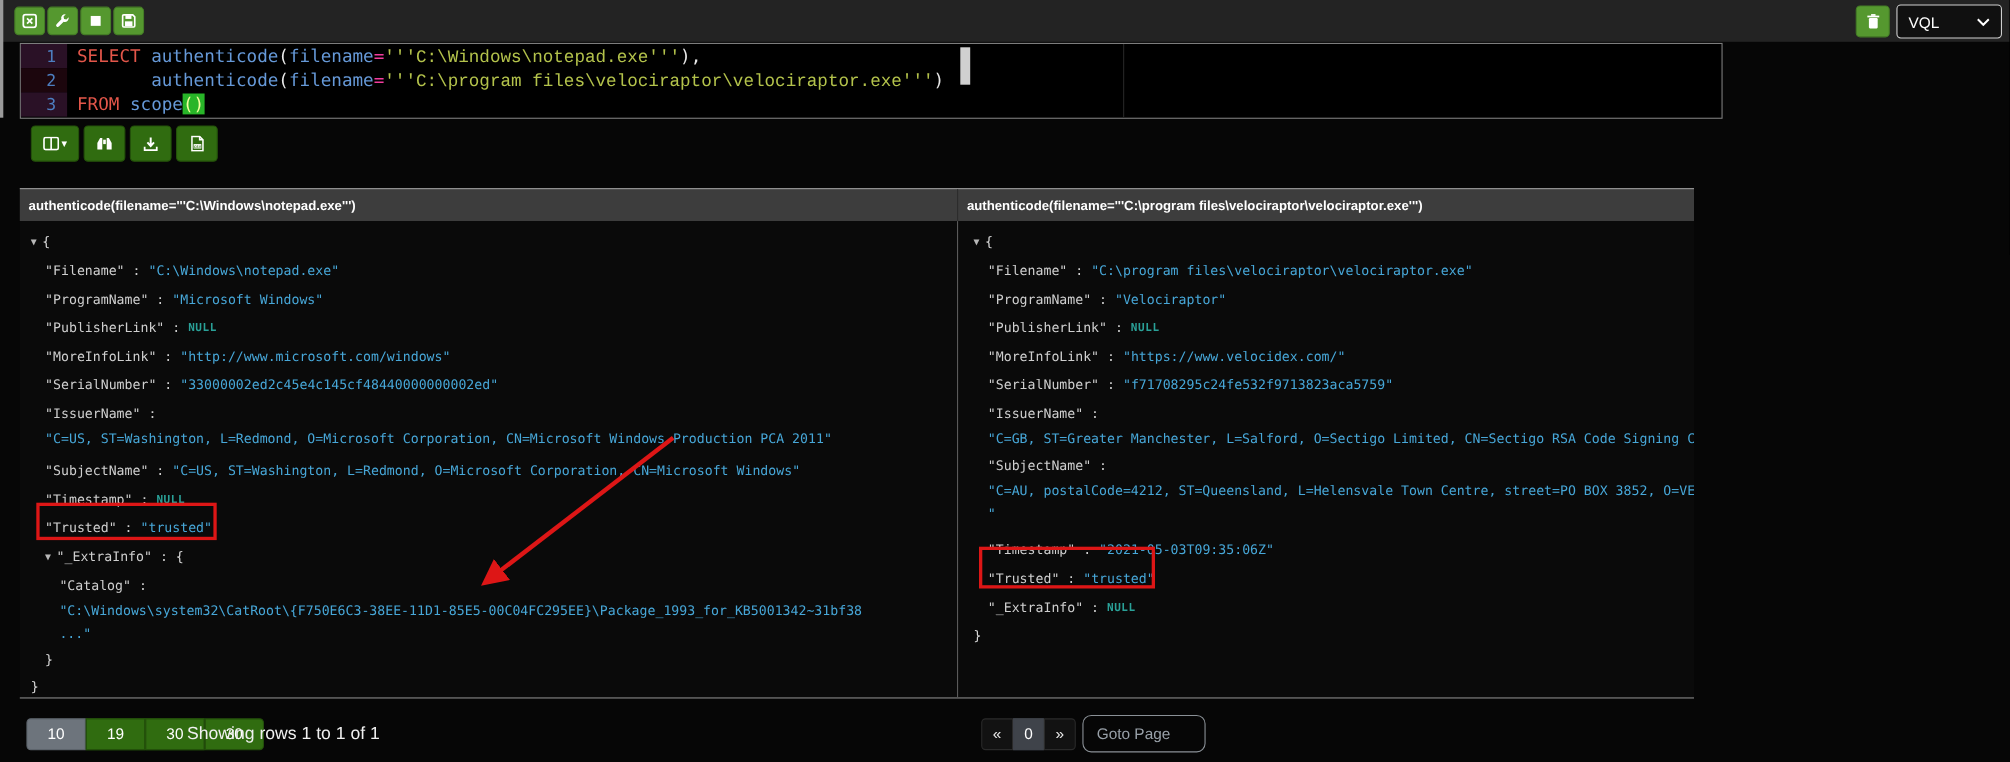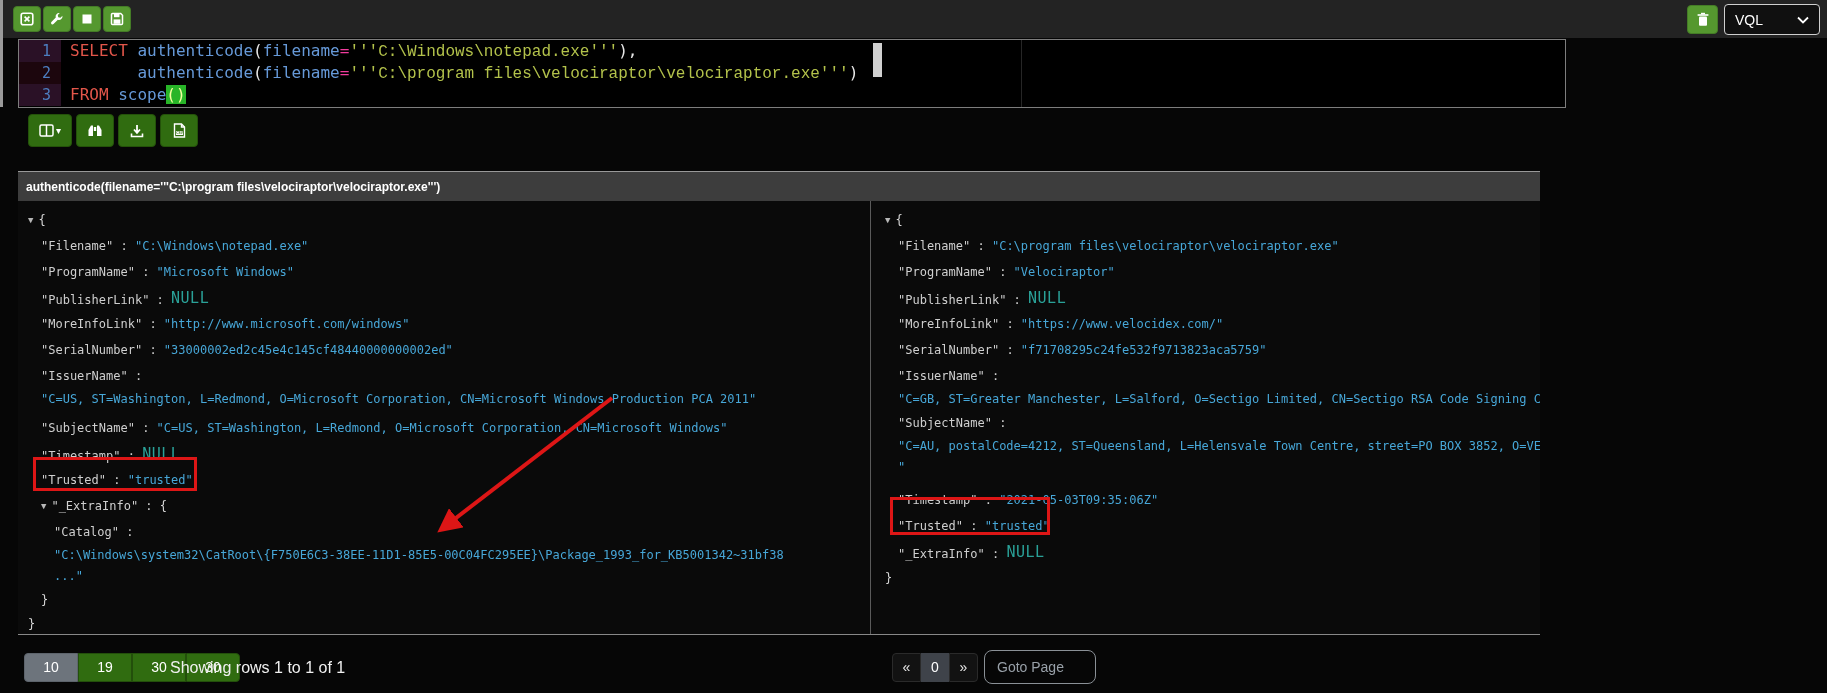--- a/index.html
+++ b/index.html
@@ -52,21 +52,21 @@
                   border-bottom:1px solid #888; display:flex;
                   font-family:"DejaVu Sans Mono", monospace; font-size:12px; }
   .json-col { padding-top:6px; overflow:hidden; }
   .json-col.c0 { width:853px; border-right:1px solid #5a5a5a; }
   .json-col.c1 { width:669px; padding-left:4px; }
   .json-line { height:26px; line-height:26px; white-space:pre; overflow:hidden; }
   .json-line.wrap { height:21px; line-height:21px; }
   .j-exp { color:#b8b8b8; font-size:9px; margin-right:5px; vertical-align:1px; cursor:pointer; }
   .j-k { color:#cfcfcf; } .j-p { color:#cfcfcf; } .j-b { color:#d8d8d8; }
   .j-s { color:#47a7d8; }
-  .j-n { color:#2aa198; font-size:15px; font-weight:normal; letter-spacing:.5px; vertical-align:1px; }
+  .j-n { color:#2aa198; font-size:10px; font-weight:bold; letter-spacing:.5px; vertical-align:1px; }
 
   
   .red-box { position:absolute; border:3px solid #dd1616; z-index:10; pointer-events:none; }
   .arrow-layer { position:absolute; left:0; top:0; width:1827px; height:693px; z-index:11; pointer-events:none; }
 
   
   .size-group { position:absolute; left:24px; top:653px; display:flex; }
   .psize { width:54px; height:29px; background:#306c10; border:1px solid #234f0b; color:#fff;
            font-size:14px; text-align:center; line-height:27px; cursor:pointer; }
   .psize:first-child { border-radius:4px 0 0 4px; }
@@ -179,20 +179,21 @@
       <svg width="13" height="15" viewBox="0 0 13 15">
         <path d="M1.5 1 h7 l3 3 v10 h-10 z" fill="none" stroke="#fff" stroke-width="1.4"></path>
         <path d="M8.5 1 v3 h3" fill="none" stroke="#fff" stroke-width="1.4"></path>
         <rect x="3" y="8" width="7" height="4" fill="#fff"></rect>
         <text x="6.5" y="11.2" font-size="3.2" font-family="Liberation Sans, sans-serif" fill="#306c10" text-anchor="middle" font-weight="bold">CSV</text>
       </svg>
     </div>
   </div>
 
   <div class="results-header">
+    <div class="hcell c0">authenticode(filename='''C:\Windows\notepad.exe''')</div>
     <div class="hcell c1">authenticode(filename='''C:\program files\velociraptor\velociraptor.exe''')</div>
   </div>
   <div class="results-body">
     <div class="json-col c0" id="col0">
         <div class="json-line" style="padding-left: 10px;"><span class="j-exp">▼</span><span class="j-b">{</span></div>
         <div class="json-line" style="padding-left: 23px;"><span class="j-k">"Filename"</span><span class="j-p"> : </span><span class="j-s">"C:\Windows\notepad.exe"</span></div>
         <div class="json-line" style="padding-left: 23px;"><span class="j-k">"ProgramName"</span><span class="j-p"> : </span><span class="j-s">"Microsoft Windows"</span></div>
         <div class="json-line" style="padding-left: 23px;"><span class="j-k">"PublisherLink"</span><span class="j-p"> : </span><span class="j-n">NULL</span></div>
         <div class="json-line" style="padding-left: 23px;"><span class="j-k">"MoreInfoLink"</span><span class="j-p"> : </span><span class="j-s">"http://www.microsoft.com/windows"</span></div>
         <div class="json-line" style="padding-left: 23px;"><span class="j-k">"SerialNumber"</span><span class="j-p"> : </span><span class="j-s">"33000002ed2c45e4c145cf48440000000002ed"</span></div>

